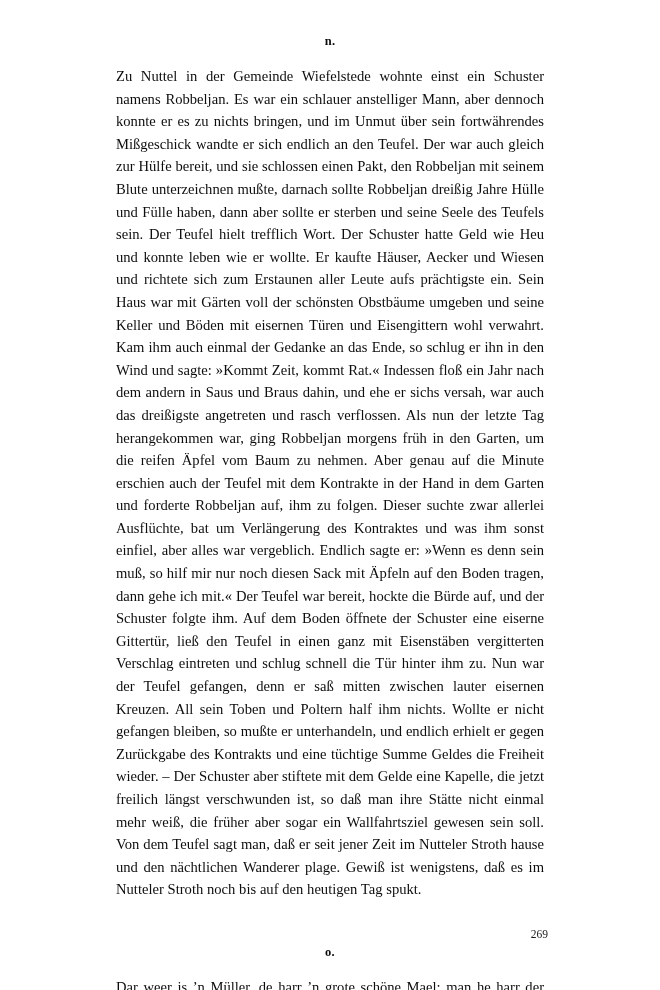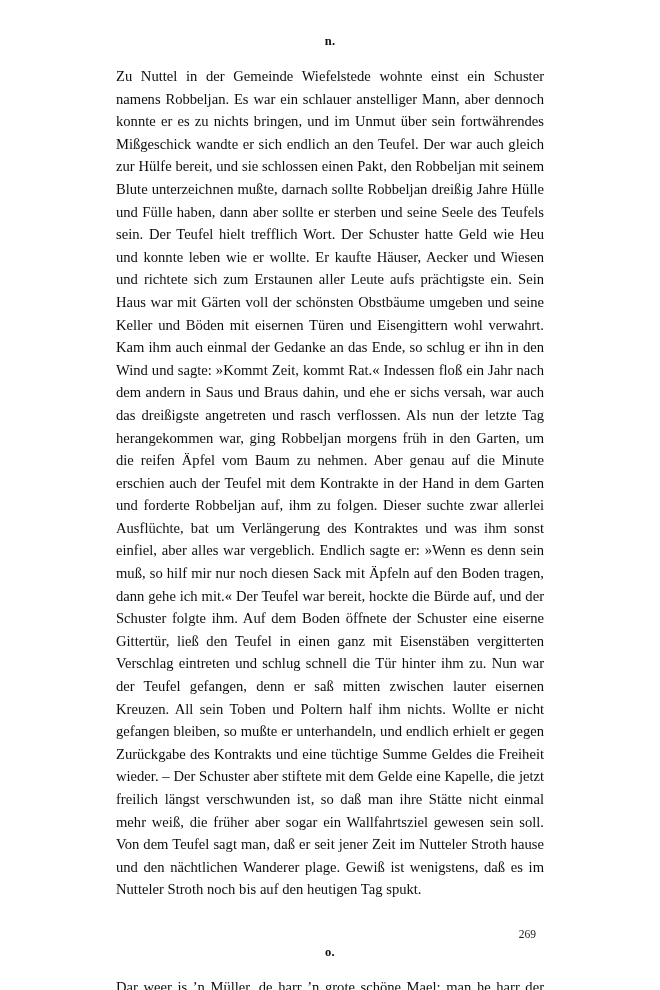--- a/index.html
+++ b/index.html
@@ -38,21 +38,21 @@
     text-align: justify;
     text-justify: inter-word;
     font-size: 14.6px;
     line-height: 22.6px;
     hyphens: none;
     -webkit-hyphens: none;
     word-spacing: 0.1px;
   }
   .page-number {
     position: absolute;
-    left: 100px;
+    left: 112px;
     top: 928px;
     width: 436px;
     text-align: right;
     font-size: 11.5px;
     line-height: 1.2;
     color: #1a1a1a;
   }
 </style>
 </head>
 <body>

